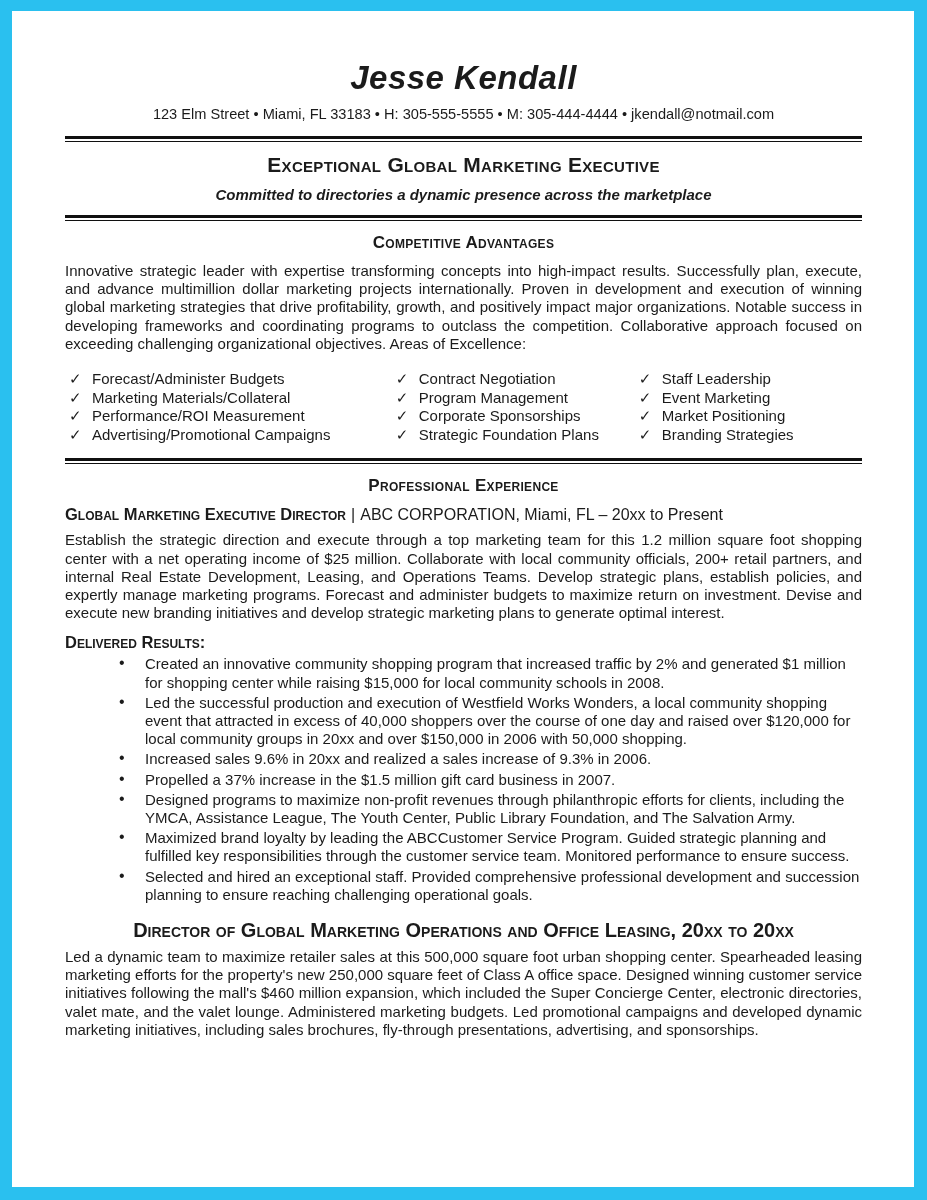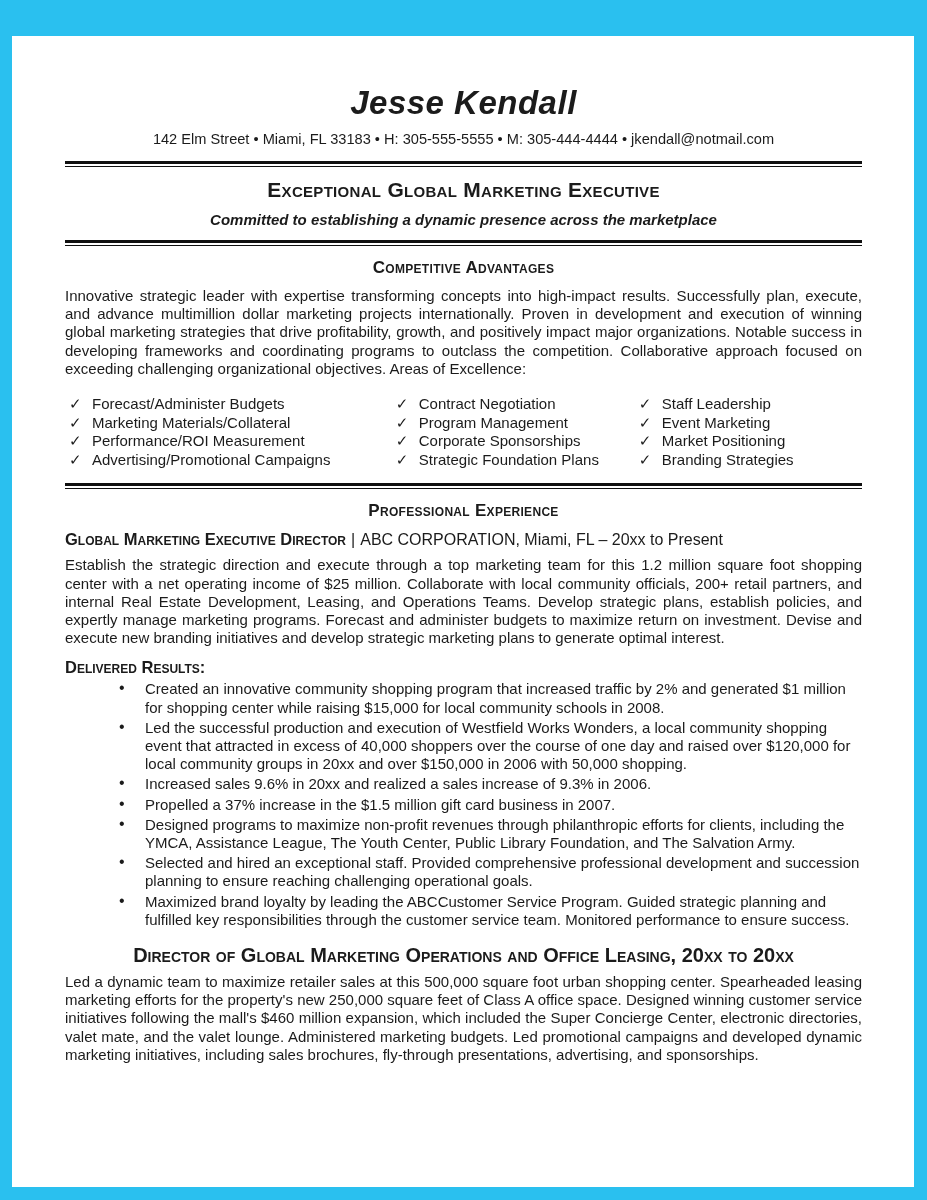--- a/index.html
+++ b/index.html
@@ -10,21 +10,20 @@
     color: #1b1b1b;
     position: relative;
   }
   .sheet {
     position: absolute;
     left: 12px; top: 11px; right: 13px; bottom: 13px;
     background: #ffffff;
     box-sizing: border-box;
     padding: 44px 52px 0 53px;
     overflow: hidden;
-    margin-top: 25px;
   }
   .name {
     text-align: center;
     font-size: 33px;
     font-weight: bold;
     font-style: italic;
     letter-spacing: 0.5px;
     line-height: 38px;
     margin-top: 4px;
   }
@@ -132,26 +131,26 @@
     text-align: center;
   }
   .job-summary-2 { margin-top: 8px; }
 </style>
 </head>
 <body>
 
 <div class="sheet">
 
   <div class="name">Jesse Kendall</div>
-  <div class="contact">142 Elm Street • Miami, FL 33183 • H: 305-555-5555 • M: 305-444-4444 • jkendall@notmail.com</div>
+  <div class="contact">123 Elm Street • Miami, FL 33183 • H: 305-555-5555 • M: 305-444-4444 • jkendall@notmail.com</div>
 
   <div class="rule rule-a"></div>
 
   <div class="doc-title">Exceptional Global Marketing Executive</div>
-  <div class="tagline">Committed to establishing a dynamic presence across the marketplace</div>
+  <div class="tagline">Committed to directories a dynamic presence across the marketplace</div>
 
   <div class="rule rule-b"></div>
 
   <div class="section-heading">Competitive Advantages</div>
   <p class="para">Innovative strategic leader with expertise transforming concepts into high-impact results. Successfully plan, execute, and advance multimillion dollar marketing projects internationally. Proven in development and execution of winning global marketing strategies that drive profitability, growth, and positively impact major organizations. Notable success in developing frameworks and coordinating programs to outclass the competition. Collaborative approach focused on exceeding challenging organizational objectives. Areas of Excellence:</p>
 
   <div class="adv-grid">
     <div class="adv-col-1">
       <div class="adv-item">
           <span class="check">✓</span>
@@ -217,20 +216,20 @@
   </div>
   <p class="para job-summary">Establish the strategic direction and execute through a top marketing team for this 1.2 million square foot shopping center with a net operating income of $25 million. Collaborate with local community officials, 200+ retail partners, and internal Real Estate Development, Leasing, and Operations Teams. Develop strategic plans, establish policies, and expertly manage marketing programs. Forecast and administer budgets to maximize return on investment. Devise and execute new branding initiatives and develop strategic marketing plans to generate optimal interest.</p>
 
   <div class="results-heading">Delivered Results:</div>
   <ul class="bullets">
     <li>Created an innovative community shopping program that increased traffic by 2% and generated $1 million for shopping center while raising $15,000 for local community schools in 2008.</li>
     <li>Led the successful production and execution of Westfield Works Wonders, a local community shopping event that attracted in excess of 40,000 shoppers over the course of one day and raised over $120,000 for local community groups in 20xx and over $150,000 in 2006 with 50,000 shopping.</li>
     <li>Increased sales 9.6% in 20xx and realized a sales increase of 9.3% in 2006.</li>
     <li>Propelled a 37% increase in the $1.5 million gift card business in 2007.</li>
     <li>Designed programs to maximize non-profit revenues through philanthropic efforts for clients, including the YMCA, Assistance League, The Youth Center, Public Library Foundation, and The Salvation Army.</li>
+    <li>Maximized brand loyalty by leading the ABCCustomer Service Program. Guided strategic planning and fulfilled key responsibilities through the customer service team. Monitored performance to ensure success.</li>
     <li>Selected and hired an exceptional staff. Provided comprehensive professional development and succession planning to ensure reaching challenging operational goals.</li>
-    <li>Maximized brand loyalty by leading the ABCCustomer Service Program. Guided strategic planning and fulfilled key responsibilities through the customer service team. Monitored performance to ensure success.</li>
   </ul>
 
   <div class="job-title-2">Director of Global Marketing Operations and Office Leasing, 20xx to 20xx</div>
   <p class="para job-summary-2">Led a dynamic team to maximize retailer sales at this 500,000 square foot urban shopping center. Spearheaded leasing marketing efforts for the property's new 250,000 square feet of Class A office space. Designed winning customer service initiatives following the mall's $460 million expansion, which included the Super Concierge Center, electronic directories, valet mate, and the valet lounge.  Administered marketing budgets. Led promotional campaigns and developed dynamic marketing initiatives, including sales brochures, fly-through presentations, advertising, and sponsorships.</p>
 
 </div>
 
 </body></html>

